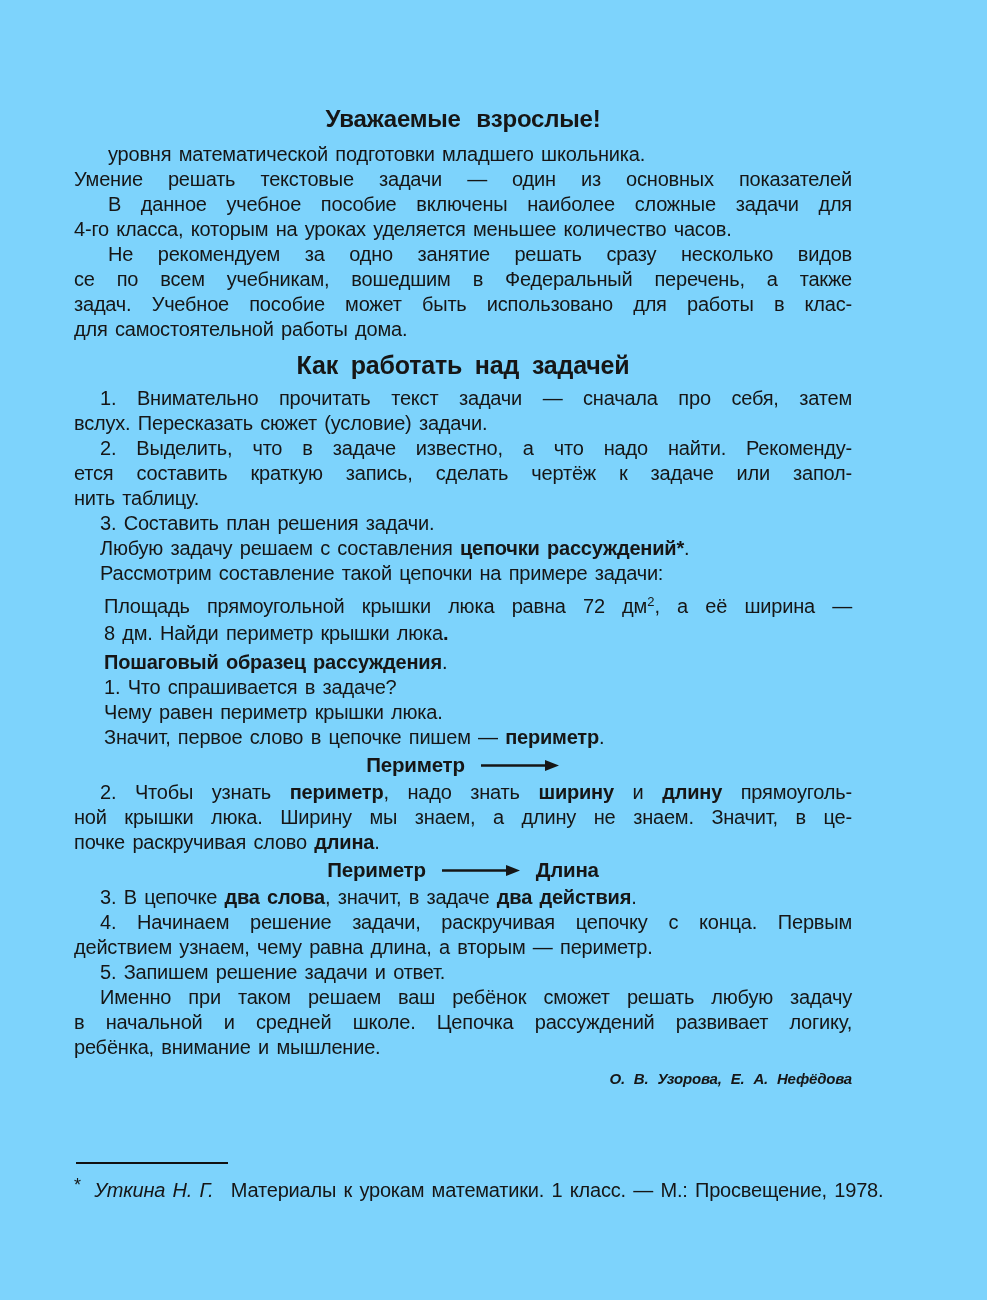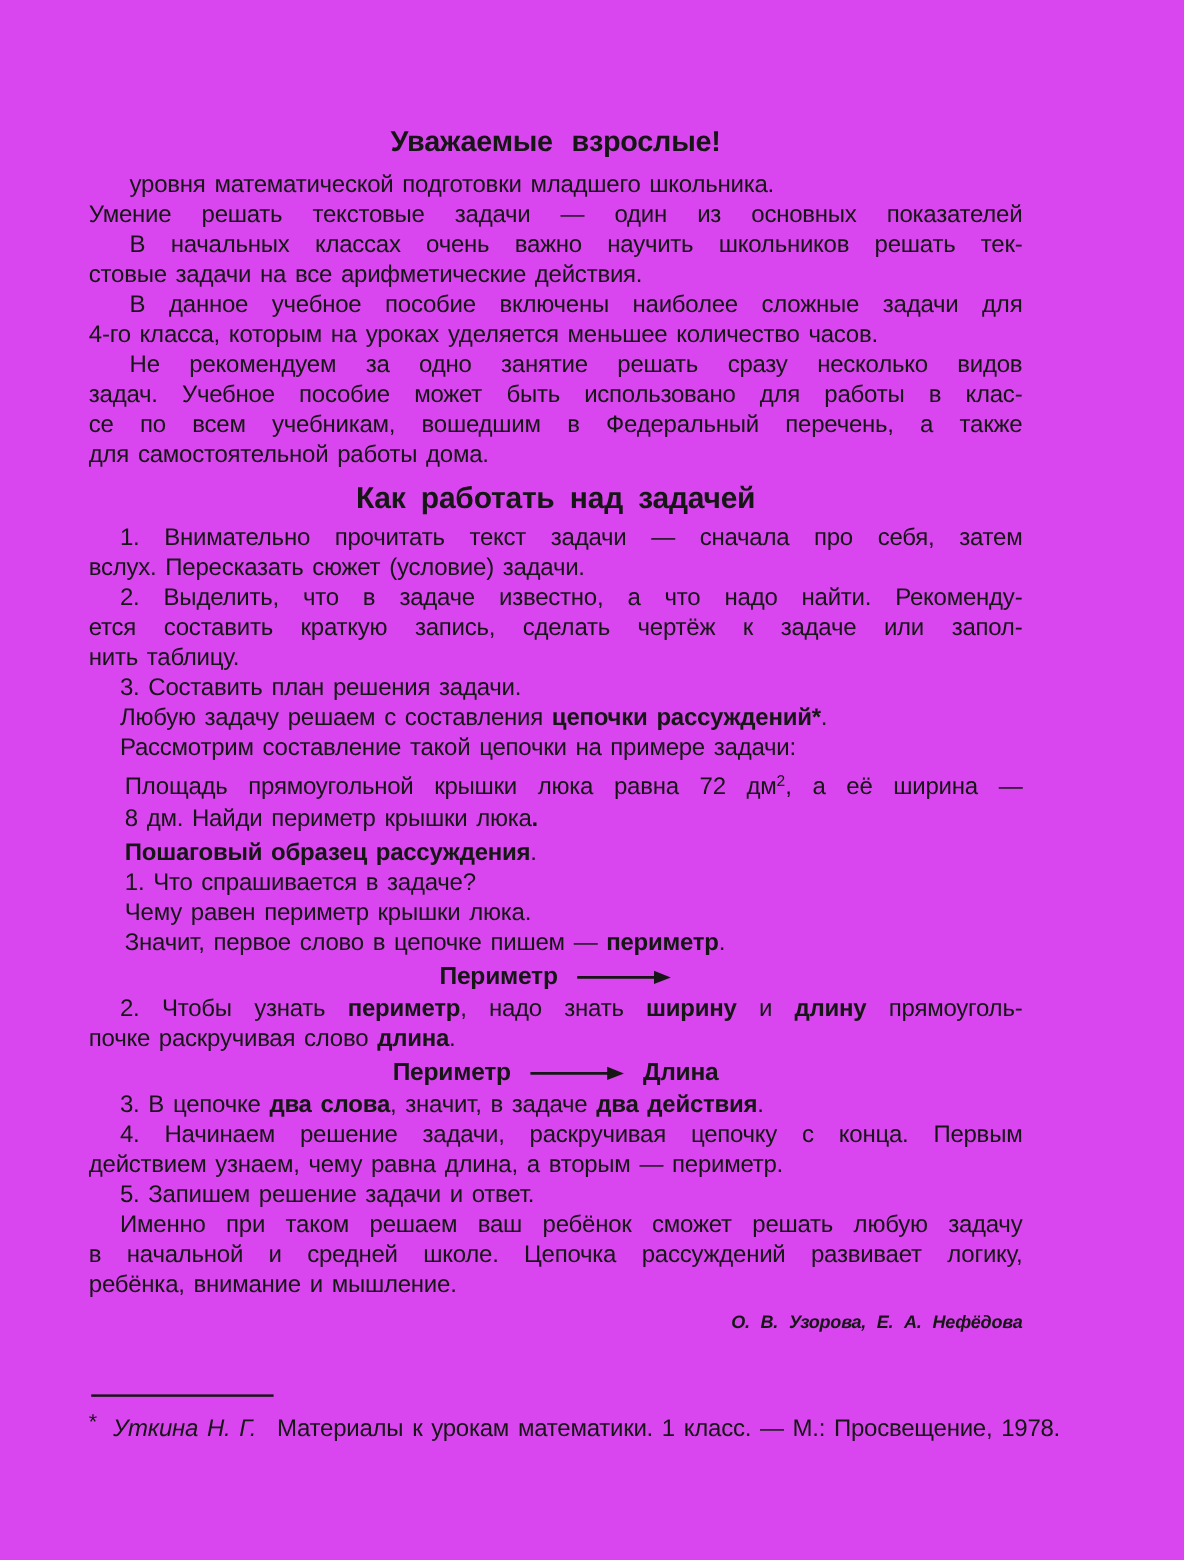--- a/index.html
+++ b/index.html
@@ -1,19 +1,19 @@
 <!DOCTYPE html>
 <html lang="ru"><head>
 <meta charset="utf-8">
 <style>
   html,body{margin:0;padding:0;background:#ffffff;}
   .page{
     position:relative;
     width:987px;height:1300px;
-    background:#d946ef;
+    background:#7dd3fc;
     font-family:"Liberation Sans",sans-serif;
     color:#161616;
     font-size:20px;
     letter-spacing:-0.2px;
     word-spacing:2px;
     overflow:hidden;
   }
   .content{position:absolute;left:74px;top:104px;width:778px;}
   .title{
     font-size:24px;font-weight:bold;text-align:center;
@@ -50,32 +50,28 @@
 <body>
 
 <div class="page" data-name="document-page">
   <div class="content" data-name="page-content">
     <h1 class="title" data-name="page-title">Уважаемые взрослые!</h1>
     <div id="blocks" data-name="text-blocks">
         <div class="para wide" data-name="intro-paragraph-1">
           <div class="line last" data-name="text-line"><span data-name="text-segment">уровня математической подготовки младшего школьника.</span></div>
           <div class="line" data-name="text-line"><span data-name="text-segment">Умение решать текстовые задачи — один из основных показателей</span></div>
         </div>
-        <div class="para wide" data-name="intro-paragraph-2">
-          <div class="line" data-name="text-line"><span data-name="text-segment">В начальных классах очень важно научить школьников решать тек-</span></div>
-          <div class="line last" data-name="text-line"><span data-name="text-segment">стовые задачи на все арифметические действия.</span></div>
-        </div>
         <div class="para wide" data-name="intro-paragraph-3">
           <div class="line" data-name="text-line"><span data-name="text-segment">В данное учебное пособие включены наиболее сложные задачи для</span></div>
           <div class="line last" data-name="text-line"><span data-name="text-segment">4-го класса, которым на уроках уделяется меньшее количество часов.</span></div>
         </div>
         <div class="para wide" data-name="intro-paragraph-4">
           <div class="line" data-name="text-line"><span data-name="text-segment">Не рекомендуем за одно занятие решать сразу несколько видов</span></div>
+          <div class="line" data-name="text-line"><span data-name="text-segment">се по всем учебникам, вошедшим в Федеральный перечень, а также</span></div>
           <div class="line" data-name="text-line"><span data-name="text-segment">задач. Учебное пособие может быть использовано для работы в клас-</span></div>
-          <div class="line" data-name="text-line"><span data-name="text-segment">се по всем учебникам, вошедшим в Федеральный перечень, а также</span></div>
           <div class="line last" data-name="text-line"><span data-name="text-segment">для самостоятельной работы дома.</span></div>
         </div>
         <h2 class="heading" data-name="section-heading">Как работать над задачей</h2>
         <div class="para norm" data-name="step-1">
           <div class="line" data-name="text-line"><span data-name="text-segment">1. Внимательно прочитать текст задачи — сначала про себя, затем</span></div>
           <div class="line last" data-name="text-line"><span data-name="text-segment">вслух. Пересказать сюжет (условие) задачи.</span></div>
         </div>
         <div class="para norm" data-name="step-2">
           <div class="line" data-name="text-line"><span data-name="text-segment">2. Выделить, что в задаче известно, а что надо найти. Рекоменду-</span></div>
           <div class="line" data-name="text-line"><span data-name="text-segment">ется составить краткую запись, сделать чертёж к задаче или запол-</span></div>
@@ -110,20 +106,21 @@
           <span class="b" data-name="emphasis-text">Периметр</span>
           <span class="arrow" data-name="right-arrow-icon">
             <svg width="80" height="13" viewBox="0 0 80 13">
               <line x1="1" y1="6.5" x2="67" y2="6.5" stroke="currentColor" stroke-width="2.4"></line>
               <polygon points="65,1 79,6.5 65,12" fill="currentColor"></polygon>
             </svg>
           </span>
         </div>
         <div class="para norm" data-name="sample-step-2">
           <div class="line" data-name="text-line"><span data-name="text-segment">2. Чтобы узнать </span><span class="b" data-name="emphasis-text">периметр</span><span data-name="text-segment">, надо знать </span><span class="b" data-name="emphasis-text">ширину</span><span data-name="text-segment"> и </span><span class="b" data-name="emphasis-text">длину</span><span data-name="text-segment"> прямоуголь-</span></div>
+          <div class="line" data-name="text-line"><span data-name="text-segment">ной крышки люка. Ширину мы знаем, а длину не знаем. Значит, в це-</span></div>
           <div class="line last" data-name="text-line"><span data-name="text-segment">почке раскручивая слово </span><span class="b" data-name="emphasis-text">длина</span><span data-name="text-segment">.</span></div>
         </div>
         <div class="chain" data-name="reasoning-chain-2">
           <span class="b" data-name="emphasis-text">Периметр</span>
           <span class="arrow" data-name="right-arrow-icon">
             <svg width="80" height="13" viewBox="0 0 80 13">
               <line x1="1" y1="6.5" x2="67" y2="6.5" stroke="currentColor" stroke-width="2.4"></line>
               <polygon points="65,1 79,6.5 65,12" fill="currentColor"></polygon>
             </svg>
           </span>

